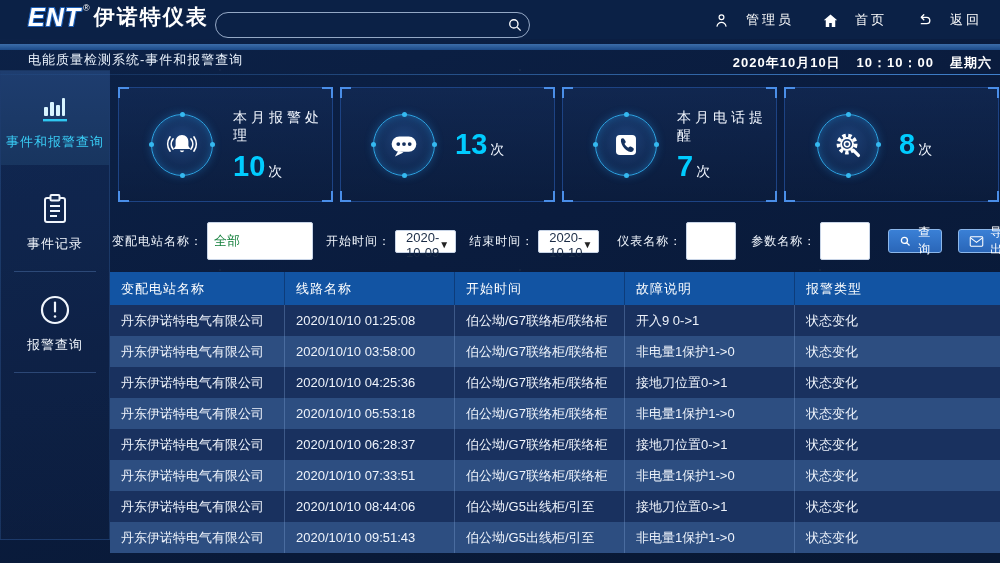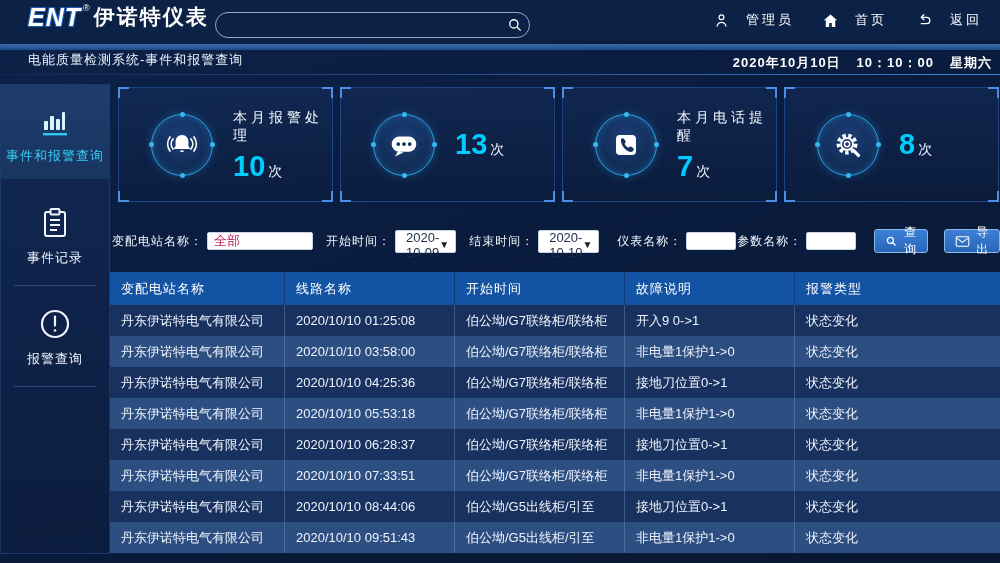--- a/index.html
+++ b/index.html
@@ -45,21 +45,21 @@
 
   
   .datebar{position:absolute;top:50px;left:0;right:0;height:25px;z-index:4;
     display:flex;align-items:center;justify-content:flex-end;padding-right:8px;
     font-size:13px;font-weight:bold;letter-spacing:1px}
   .datebar::after{content:"";position:absolute;left:0;right:0;bottom:0;height:1px;
     background:linear-gradient(90deg,rgba(47,109,181,.1),rgba(70,140,220,.9))}
   .datebar b{margin-left:16px;font-weight:bold}
 
   
-  .sidebar{position:absolute;left:0;top:84px;width:110px;height:470px;z-index:3;
+  .sidebar{position:absolute;left:0;top:70px;width:110px;height:470px;z-index:3;
     background:linear-gradient(180deg,rgba(23,48,96,.5),rgba(14,32,66,.5));
     border:1px solid rgba(60,110,180,.28)}
   .side-item{position:relative;text-align:center;cursor:pointer;padding:14px 0 12px}
   .side-item .ic{display:flex;justify-content:center;margin-bottom:8px}
   .side-item .lbl{font-size:13px;letter-spacing:1px;color:#f0f5fc}
   .side-item.active{background:linear-gradient(180deg,#1e3d6f,#18355f);padding:16px 0 14px}
   .side-item.active .lbl{color:#39ccf5}
   .side-divider{height:1px;margin:6px 13px;background:rgba(90,130,190,.4)}
 
   
@@ -87,32 +87,32 @@
   .icon-ring .dn{top:-3px;left:50%;margin-left:-2.5px}.icon-ring .ds{bottom:-3px;left:50%;margin-left:-2.5px}
   .icon-ring .dw{left:-3px;top:50%;margin-top:-2.5px}.icon-ring .de{right:-3px;top:50%;margin-top:-2.5px}
   .card-label{font-size:14px;letter-spacing:4px;color:#f2f7ff;margin-bottom:7px}
   .card-value{display:flex;align-items:baseline}
   .card-num{font-size:29px;font-weight:bold;color:#00ccff;line-height:1}
   .card-unit{font-size:14px;color:#f2f7ff;margin-left:3px}
 
   
   .filters{position:absolute;left:2px;top:152px;right:2px;height:26px;display:flex;align-items:center;font-size:12px}
   .flabel{letter-spacing:1px;white-space:nowrap;color:#f0f5fc}
-  .fin{height:18px;background:#fff;border:1px solid #c8d4e6;border-radius:2px;color:#be185d;
+  .fin{height:38px;background:#fff;border:1px solid #c8d4e6;border-radius:2px;color:#15803d;
     font-size:13px;padding:0 6px;outline:none;font-family:inherit}
   .in-station{width:106px}
   .in-small{width:50px}
   .fselect{height:23px;width:104px;background:#fff;border:1px solid #c8d4e6;border-radius:2px;
     color:#1a2b45;font-size:13px;display:flex;align-items:center;justify-content:space-between;
     padding:7px 6px 0 10px;cursor:pointer}
   .fselect .car{font-size:10px;color:#222}
   .fbtn{height:24px;display:flex;align-items:center;gap:6px;padding:0 10px;cursor:pointer;
     background:linear-gradient(180deg,#3a80d6,#2a66b8);border:1px solid #8cb7ea;border-radius:3px;
     font-size:12px;letter-spacing:1px;color:#fff}
-  .ml13{margin-left:13px}.ml15{margin-left:1px}.ml18{margin-left:18px}.ml16{margin-left:16px}.ml6{margin-left:4px}
+  .ml13{margin-left:13px}.ml15{margin-left:15px}.ml18{margin-left:18px}.ml16{margin-left:16px}.ml6{margin-left:4px}
 
   
   .table{position:absolute;left:0;top:196px;width:890px}
   .thead{display:flex;height:33px;background:#1254a3;align-items:center}
   .thcell{font-size:13px;letter-spacing:1px;padding-left:11px;height:100%;display:flex;align-items:center;
     border-right:1px solid rgba(10,40,90,.55)}
   .thcell:last-child{border-right:none}
   .trow{display:flex;height:31px;align-items:center;cursor:pointer}
   .trow.odd{background:#19315f}
   .trow.even{background:#2d4e81}

